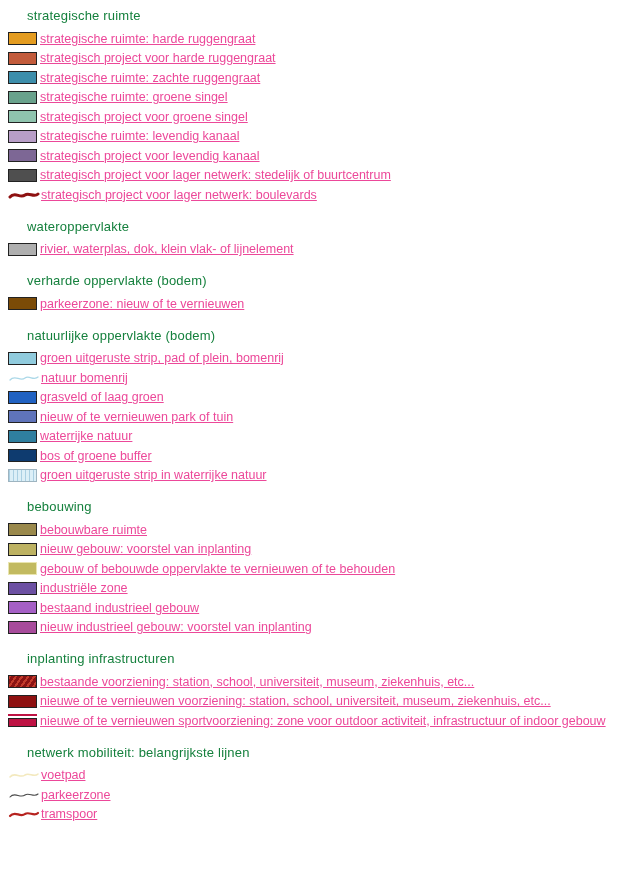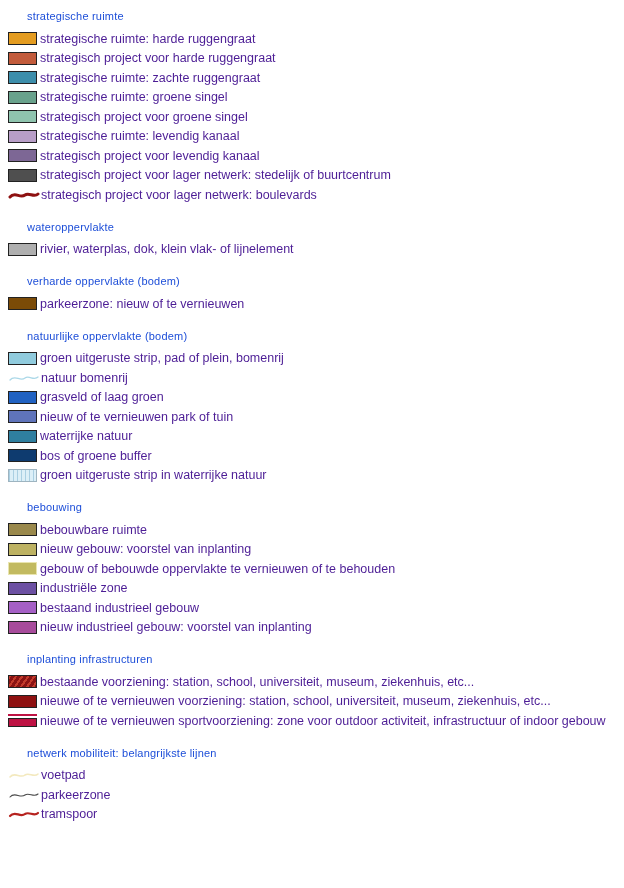--- a/index.html
+++ b/index.html
@@ -3,38 +3,39 @@
 <meta charset="utf-8">
 <style>
   html,body{margin:0;padding:0;background:#ffffff;}
   body{
     width:624px;height:888px;overflow:hidden;
     font-family:"Liberation Sans","DejaVu Sans",sans-serif;
     color:#111;
   }
   #legend{padding-top:4px;}
   .section-title{
-    font-size:11px;
+    font-size:13px;
     line-height:20px;
-    color:#1d4ed8;
+    color:#15803d;
     margin:12px 0 3px 27px;
     letter-spacing:0.2px;
   }
   .section:first-child .section-title{margin-top:2px;}
   .item{
     display:flex;
     align-items:center;
     height:19.5px;
     padding-left:8px;
   }
   .label{
     font-size:12.5px;
     line-height:14px;
-    color:#4c1d95;
+    color:#ec4899;
     white-space:nowrap;
+    text-decoration:underline;
   }
   .swatch{
     width:29px;height:13px;
     flex:0 0 auto;
     margin-right:3px;
     box-sizing:border-box;
     border:1px solid #222222;
   }
   .swatch-wave{
     width:32px;height:14px;

